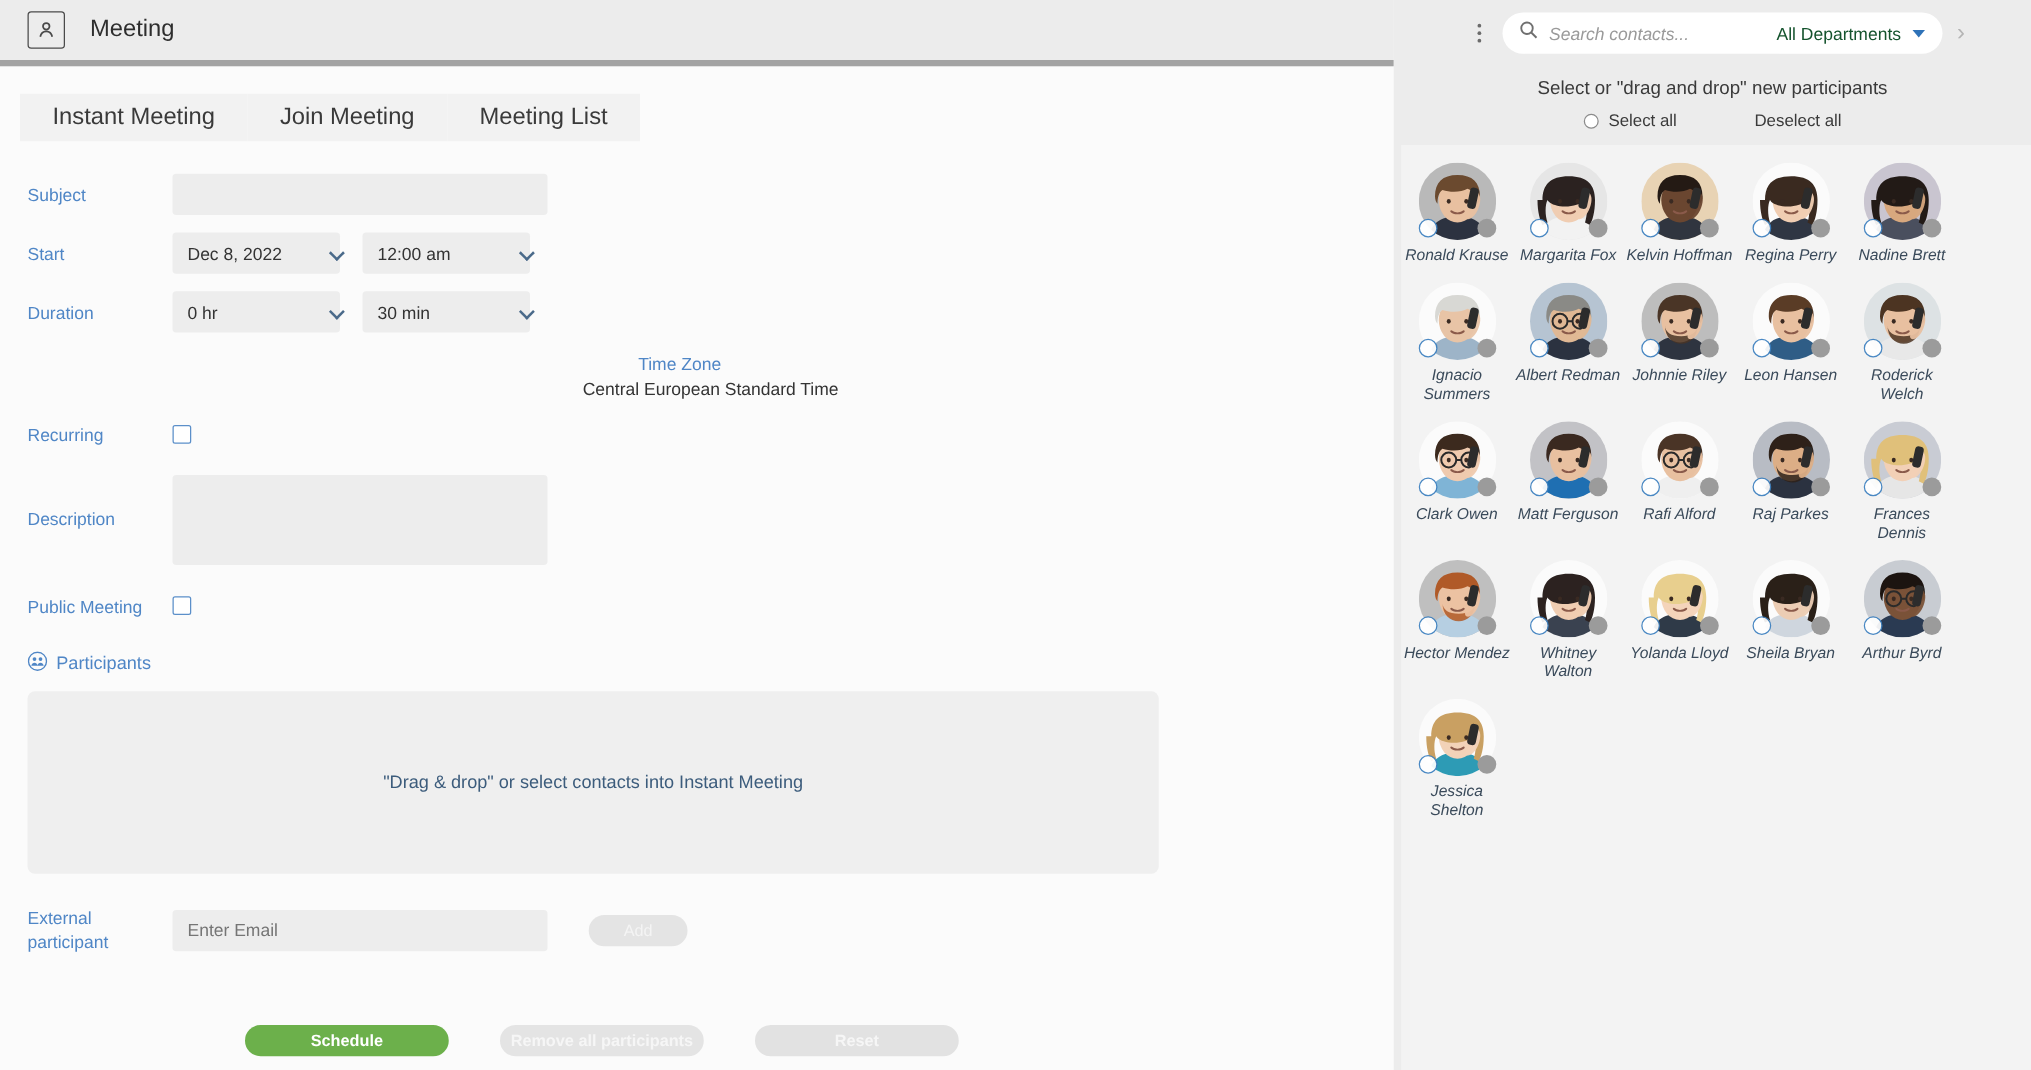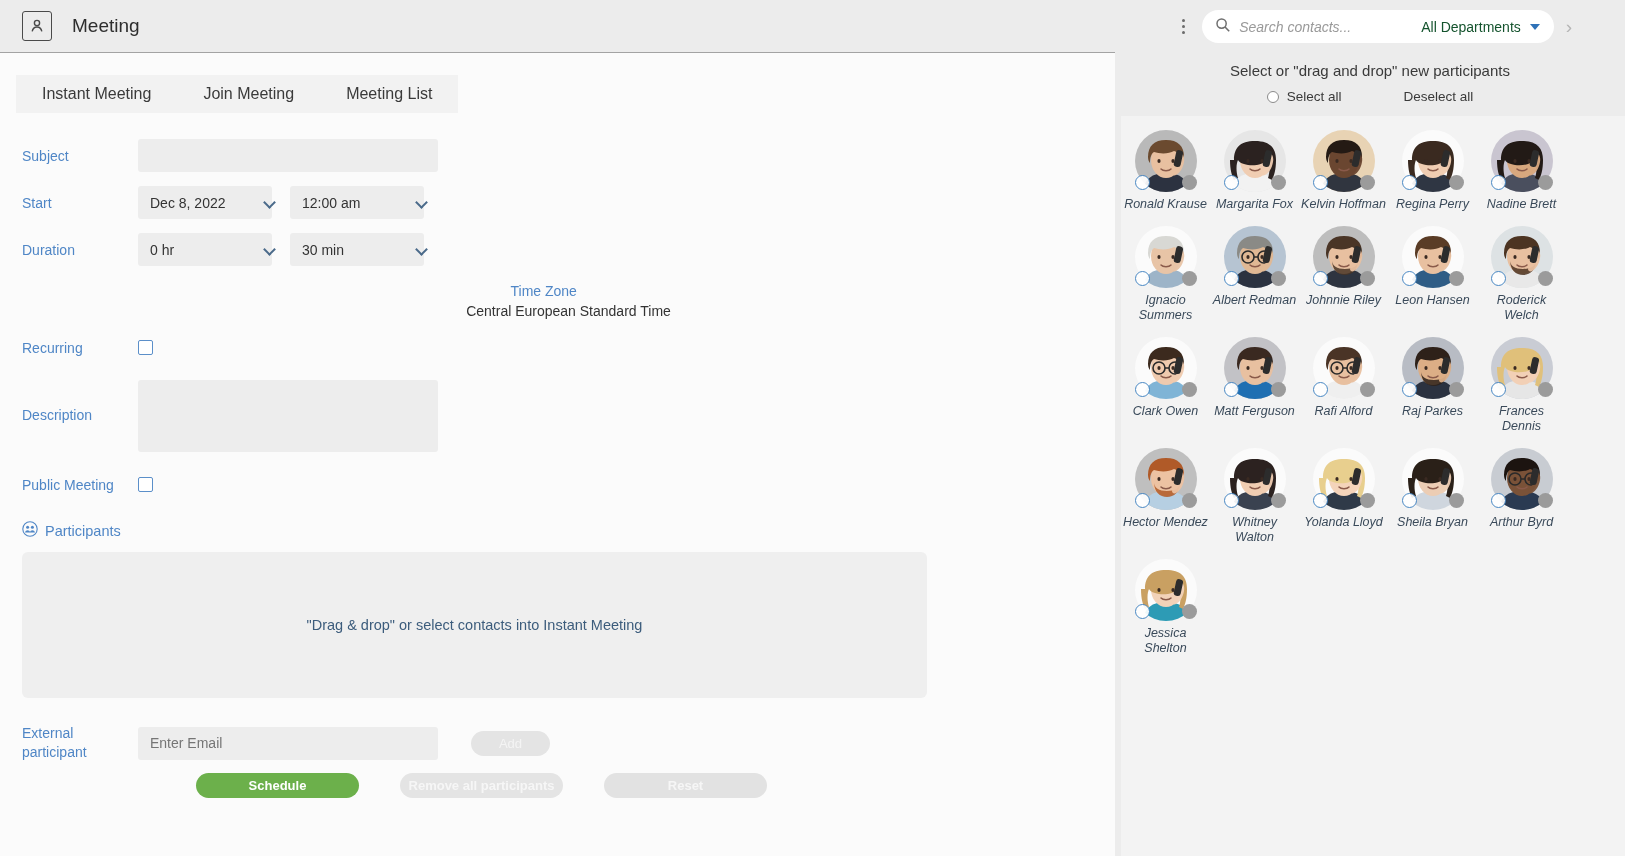--- a/index.html
+++ b/index.html
@@ -8,31 +8,31 @@
     font-family: "Liberation Sans", sans-serif;
     background: #fbfbfb; overflow: hidden;
   }
   .app { position: relative; width: 1625px; height: 856px; display: flex; }
 
   
   .left-pane { width: 1115px; height: 856px; background: #fbfbfb; position: relative; }
 
   .titlebar {
     height: 53px; background: #ececec; display: flex; align-items: center;
-    padding-left: 22px; border-bottom: 1px solid #a3a3a3;
+    padding-left: 22px; border-bottom: 5px solid #a3a3a3;
   }
   .title-icon {
     width: 30px; height: 30px; border: 1.6px solid #4a4a4a; border-radius: 3px;
     display: flex; align-items: center; justify-content: center; margin-right: 20px;
   }
   .title-text { font-size: 19px; color: #2e2e2e; }
 
   .tabs { display: flex; margin-top: 22px; margin-left: 16px; height: 38px; }
   .tab {
-    background: #f2f2f2; color: #3a3a3a; font-size: 16px;
+    background: #f2f2f2; color: #3a3a3a; font-size: 19px;
     display: flex; align-items: center; justify-content: center;
     padding: 0 26px; height: 38px; cursor: pointer; white-space: nowrap;
   }
   .tab.active { background: #1b6ca8; color: #fff; }
 
   .form { margin-top: 26px; padding-left: 22px; position: relative; }
   .row { display: flex; align-items: center; margin-bottom: 14px; }
   .row.tall { align-items: flex-start; }
   .lbl {
     width: 116px; font-size: 14px; color: #4f86c6; flex-shrink: 0;
@@ -73,21 +73,21 @@
   }
 
   .ext-row { display: flex; align-items: center; margin-top: 26px; }
   .ext-lbl { width: 116px; font-size: 14px; color: #4f86c6; line-height: 19px; }
   .add-btn {
     width: 79px; height: 25px; border-radius: 13px; background: #e4e4e4;
     border: none; color: #f4f4f4; font-size: 13px; margin-left: 33px; cursor: pointer;
     font-family: "Liberation Sans", sans-serif;
   }
 
-  .actions { display: flex; gap: 41px; position: absolute; left: 196px; top: 773px; }
+  .actions { display: flex; gap: 41px; position: absolute; left: 196px; top: 820px; }
   .btn {
     height: 25px; border: none; border-radius: 13px; font-size: 13px;
     font-weight: bold; color: #fff; cursor: pointer;
     font-family: "Liberation Sans", sans-serif;
   }
   .btn.schedule { width: 163px; background: #6cb04b; }
   .btn.remove   { width: 163px; background: #e4e4e4; color: #f6f6f6; }
   .btn.reset    { width: 163px; background: #e2e2e2; color: #f6f6f6; }
 
   

